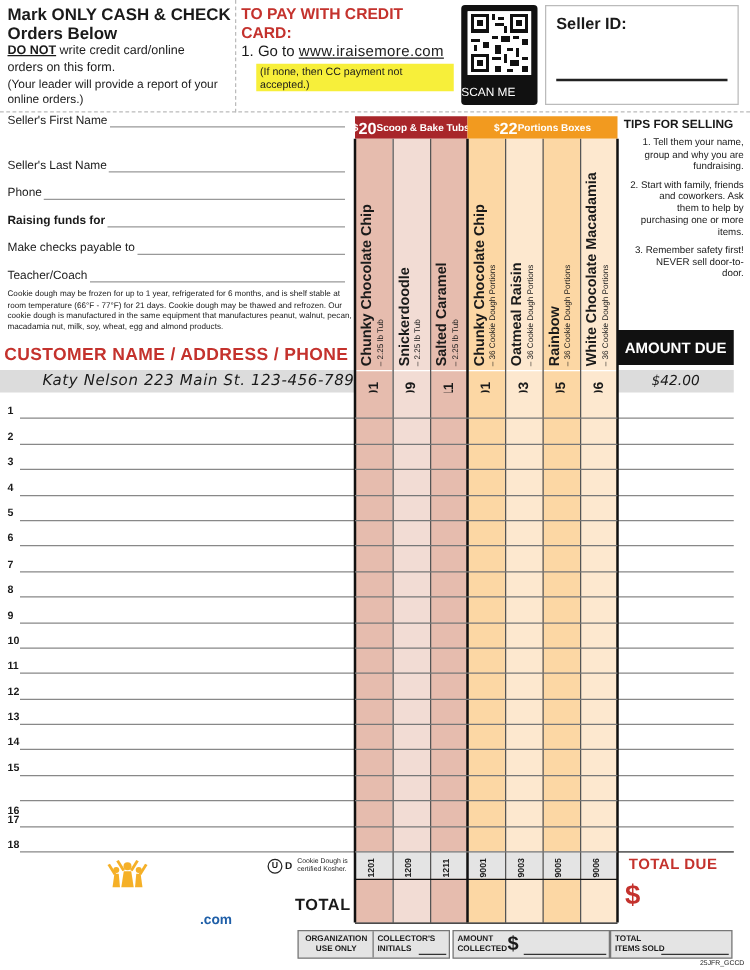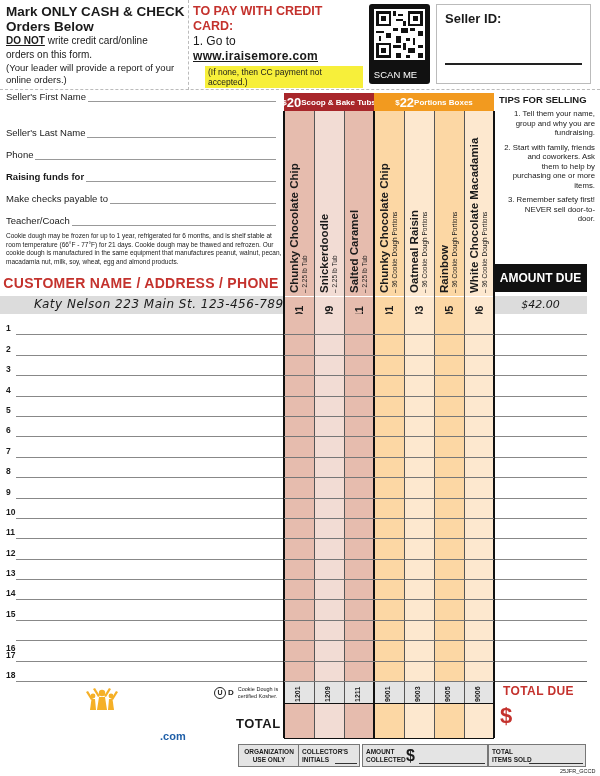--- a/index.html
+++ b/index.html
@@ -11,25 +11,25 @@
   .cash-box { position: absolute; left: 6px; top: 4px; width: 182px; }
   .cash-box .h { font-weight: bold; font-size: 13.5px; line-height: 15px; }
   .cash-box .t { font-size: 10px; line-height: 14px; }
   .cash-box .t u { font-weight: bold; }
   .cash-box .s { font-size: 9.5px; line-height: 12px; }
   .dash-v { position: absolute; left: 188px; top: 0; height: 90px; border-left: 1px dashed #bbb; }
   .cc-box { position: absolute; left: 193px; top: 4px; width: 170px; }
   .cc-box .h { color: #c4322d; font-weight: bold; font-size: 12.5px; line-height: 15px; }
   .cc-box .l { font-size: 12px; line-height: 15px; }
   .cc-box .l b { font-weight: bold; }
-  .cc-box .url { font-weight: bold; text-decoration: underline; letter-spacing: .3px; }
+  .cc-box .url { font-weight: normal; text-decoration: underline; letter-spacing: .3px; }
   .cc-box .warn { display: inline-block; background: #f7ef3a; font-size: 8.5px; padding: 1px 3px; margin-left: 12px; margin-top: 2px; }
   .qr { position: absolute; left: 369px; top: 4px; width: 61px; height: 80px; background: #111; border-radius: 3px; }
   .qr .code { position: absolute; left: 5px; top: 5px; width: 51px; height: 51px; background: #fff; }
-  .qr .lab { position: absolute; left: 0; bottom: 4px; width: 53px; text-align: center; color: #fff; font-size: 9.5px; }
+  .qr .lab { position: absolute; left: 0; bottom: 4px; width: 53px; color: #fff; font-size: 9.5px; }
   .seller-id { position: absolute; left: 436px; top: 4px; width: 155px; height: 80px; border: 1.5px solid #bbb; }
   .seller-id .lab { position: absolute; left: 8px; top: 6px; font-weight: bold; font-size: 13px; }
   .seller-id .ln { position: absolute; left: 8px; right: 8px; top: 58px; border-top: 2px solid #222; }
 
   
   .sfield { position: absolute; left: 6px; width: 270px; font-size: 9.5px; display: flex; align-items: flex-end; }
   .sfield .lbl { white-space: nowrap; }
   .sfield .lbl.b { font-weight: bold; }
   .sfield .line { flex: 1; border-bottom: 1px solid #999; margin-left: 2px; height: 9px; }
   .disclaimer { position: absolute; left: 6px; top: 232px; width: 276px; font-size: 6.5px; line-height: 8.6px; }

